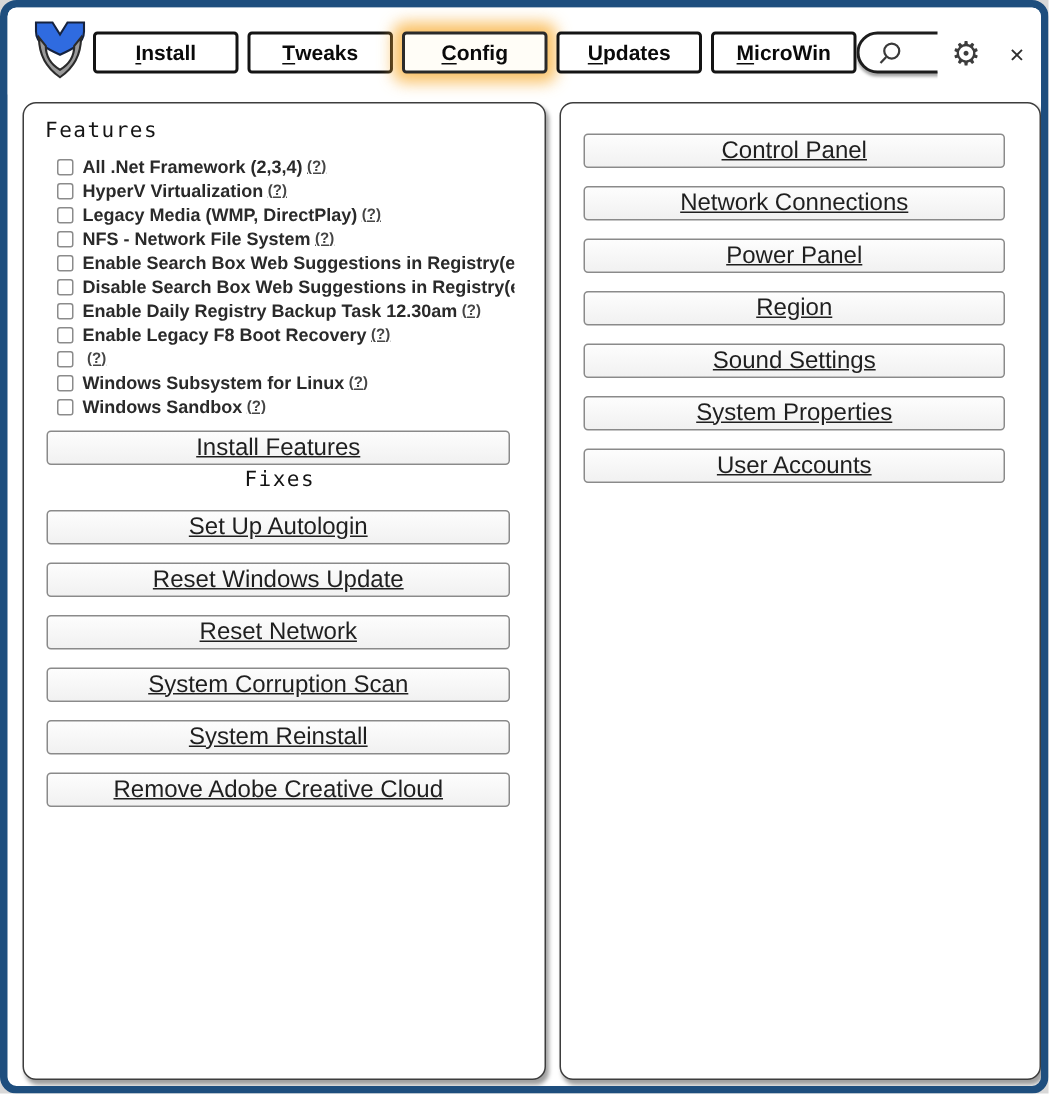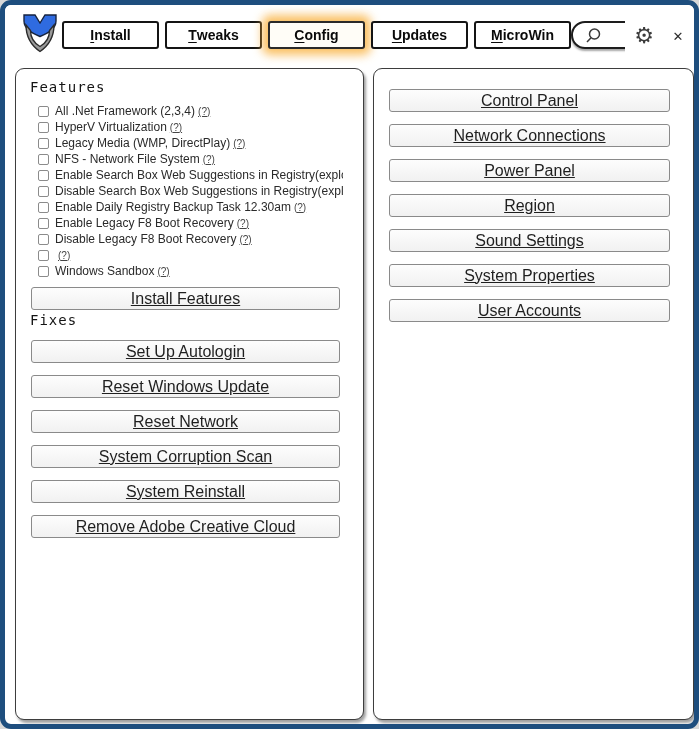--- a/index.html
+++ b/index.html
@@ -53,23 +53,23 @@
     box-shadow:2px 3px 3px rgba(0,0,0,0.38);
     padding:8px 20px 0 12px;overflow:hidden;
   }
   .panel.left{left:10px;top:63px;width:349px;height:652px;}
   .panel.right{left:368px;top:63px;width:321px;height:652px;}
   .section-title{
     font-family:"DejaVu Sans Mono",monospace;
     font-size:14px;color:#141414;letter-spacing:1px;
     margin:2px 0 8px 2px;
   }
-  .section-title.fixes{}
-  
-  .feature-list{margin-left:10px;}
+  .section-title.fixes{text-align:center;}
+  
+  .feature-list{margin-left:10px;font-weight:bold;}
   .feature-row{
     display:flex;align-items:center;height:16px;
     white-space:nowrap;overflow:hidden;
     font-size:12px;color:#2a2a2a;cursor:default;
   }
   .cb{
     box-sizing:border-box;flex:none;width:11px;height:11px;
     border:1px solid #8b8b8b;border-radius:2px;background:#fff;margin-right:6px;
   }
   .help{font-size:10px;color:#454545;text-decoration:underline;margin-left:3px;cursor:pointer;}
@@ -154,25 +154,25 @@
           <span>Enable Daily Registry Backup Task 12.30am</span>
           <span class="help">(?)</span>
         </div>
         <div class="feature-row">
           <span class="cb"></span>
           <span>Enable Legacy F8 Boot Recovery</span>
           <span class="help">(?)</span>
         </div>
         <div class="feature-row">
           <span class="cb"></span>
-          <span>Disable Legacy F8 Boot Recovery</span>
-          <span class="help">(?)</span>
-        </div>
-        <div class="feature-row">
-          <span class="cb"></span>
+          <span class="help">(?)</span>
+        </div>
+        <div class="feature-row">
+          <span class="cb"></span>
+          <span>Windows Subsystem for Linux</span>
           <span class="help">(?)</span>
         </div>
         <div class="feature-row">
           <span class="cb"></span>
           <span>Windows Sandbox</span>
           <span class="help">(?)</span>
         </div>
       </div>
 
     <button class="btn install">Install Features</button>

